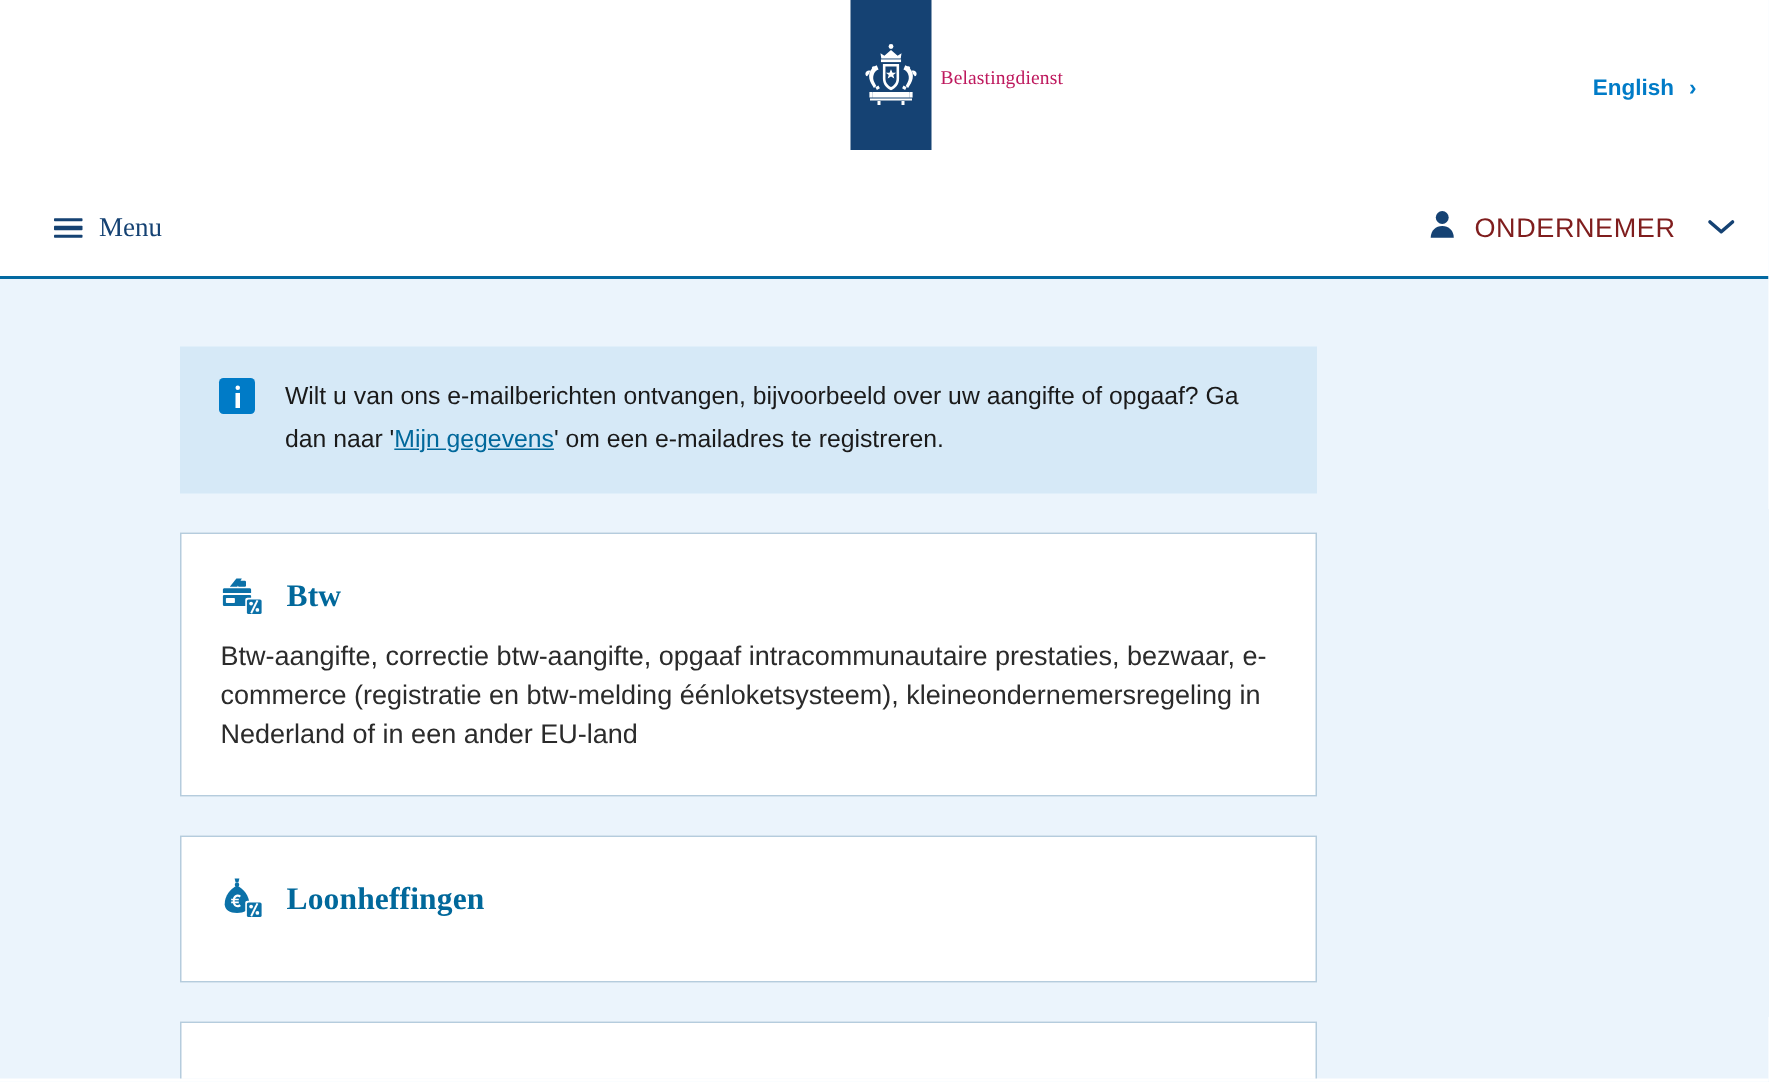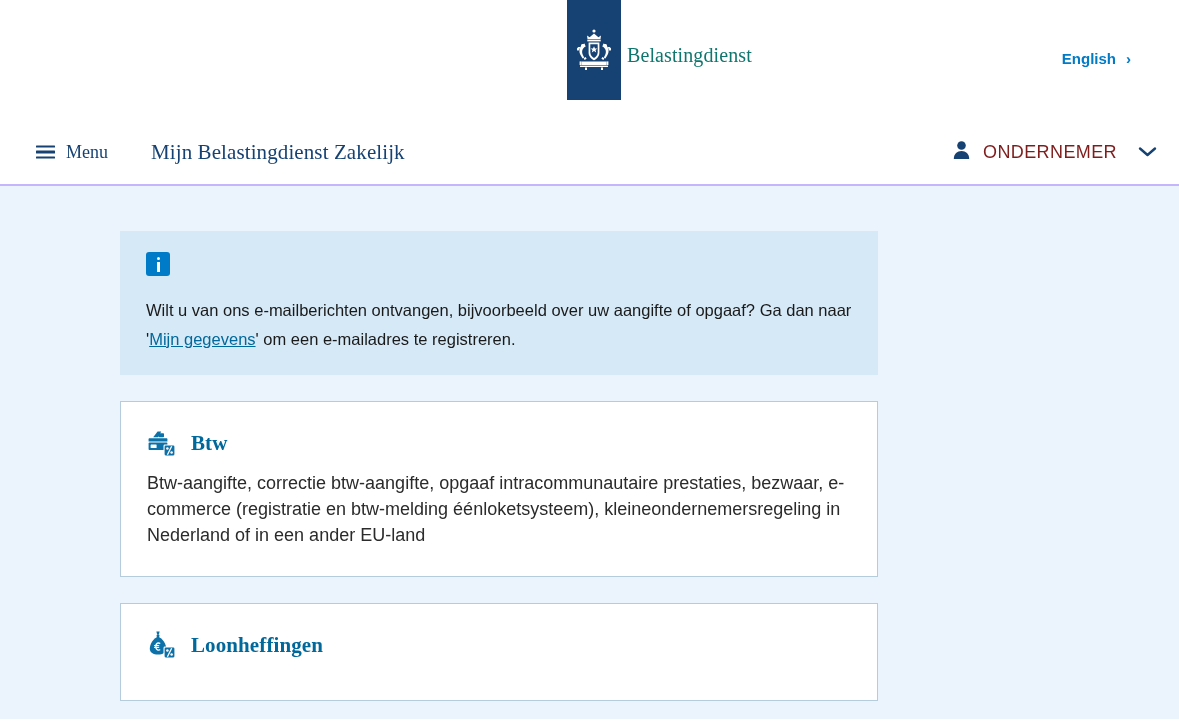--- a/index.html
+++ b/index.html
@@ -27,22 +27,22 @@
     display: flex;
     align-items: center;
     justify-content: center;
   }
   .logo-block svg { display:block; }
   .logo-text {
     position: absolute;
     left: 627px;
     top: 44px;
     font-family: "Liberation Serif", serif;
-    font-size: 20px;
-    color: #0f766e;
+    font-size: 13px;
+    color: #be185d;
     letter-spacing: .1px;
   }
   .lang-link {
     position: absolute;
     right: 48px;
     top: 50px;
     display: flex;
     align-items: center;
     gap: 10px;
     font-size: 15px;
@@ -56,21 +56,21 @@
     font-weight: bold;
     line-height: 1;
     color: #007bc7;
   }
 
   
   .nav-bar {
     position: relative;
     height: 66px;
     background: #ffffff;
-    border-bottom: 2px solid #c4b5fd;
+    border-bottom: 2px solid #0369a1;
   }
   .menu-btn {
     position: absolute;
     left: 36px;
     top: 50%;
     transform: translateY(-50%);
     display: flex;
     align-items: center;
     gap: 11px;
     cursor: pointer;
@@ -143,21 +143,20 @@
     width: 758px;
   }
 
   
   .banner {
     background: #d6e9f7;
     padding: 19px 26px 21px 26px;
     display: flex;
     gap: 20px;
     align-items: flex-start;
-    flex-direction: column;
   }
   .banner-icon {
     flex: 0 0 auto;
     width: 24px;
     height: 24px;
     background: #007bc7;
     border-radius: 3px;
     position: relative;
     margin-top: 2px;
   }
@@ -265,21 +264,20 @@
 
   <button class="menu-btn">
     <span class="burger">
       <i></i>
         <i></i>
         <i></i>
     </span>
     <span class="menu-label">Menu</span>
   </button>
 
-  <div class="site-title">Mijn Belastingdienst Zakelijk</div>
 
   <div class="account">
     <span>
       <svg width="17" height="19" viewBox="0 0 17 19" fill="#154273">
         <circle cx="8.5" cy="5" r="4.3"></circle>
         <path d="M0.8 18.5 C0.8 13.6 4.2 10.6 8.5 10.6 C12.8 10.6 16.2 13.6 16.2 18.5 Z"></path>
       </svg>
     </span>
     <span class="account-name">ONDERNEMER</span>
     <span class="account-chev">

